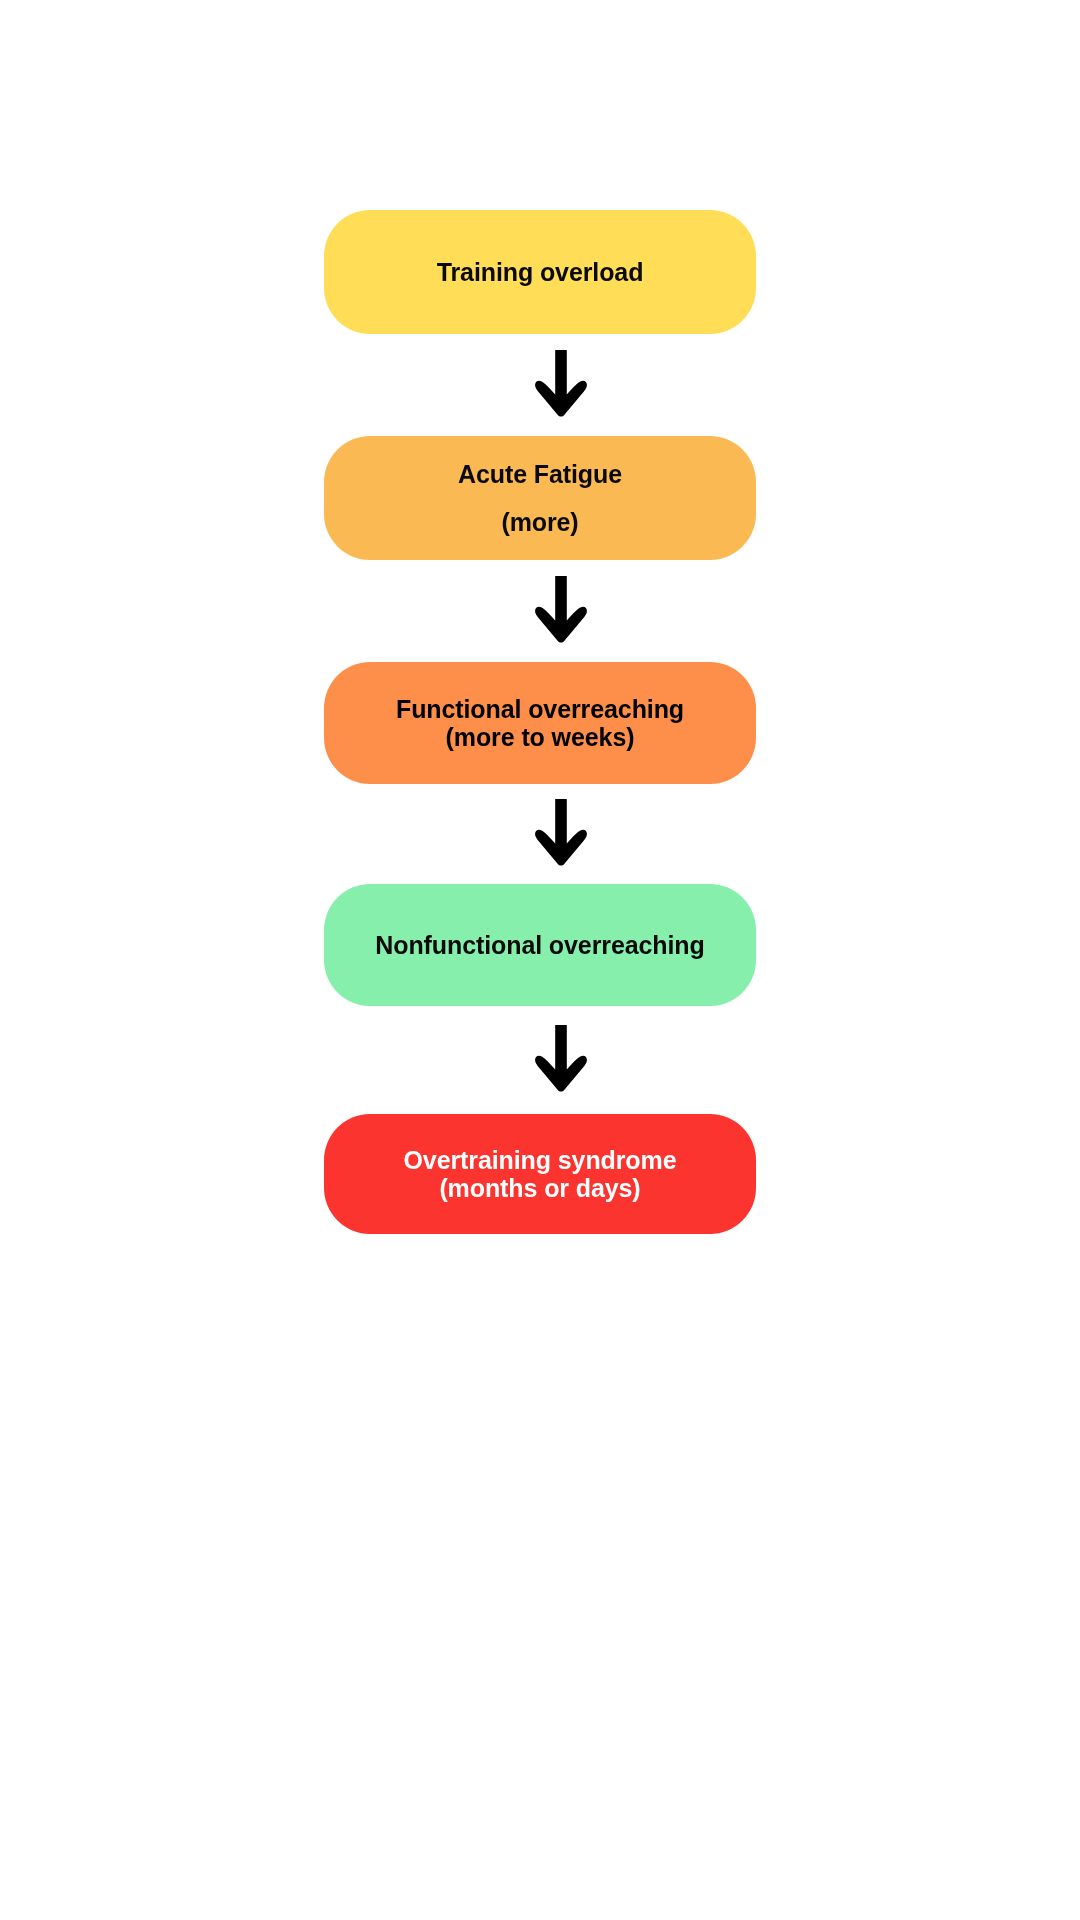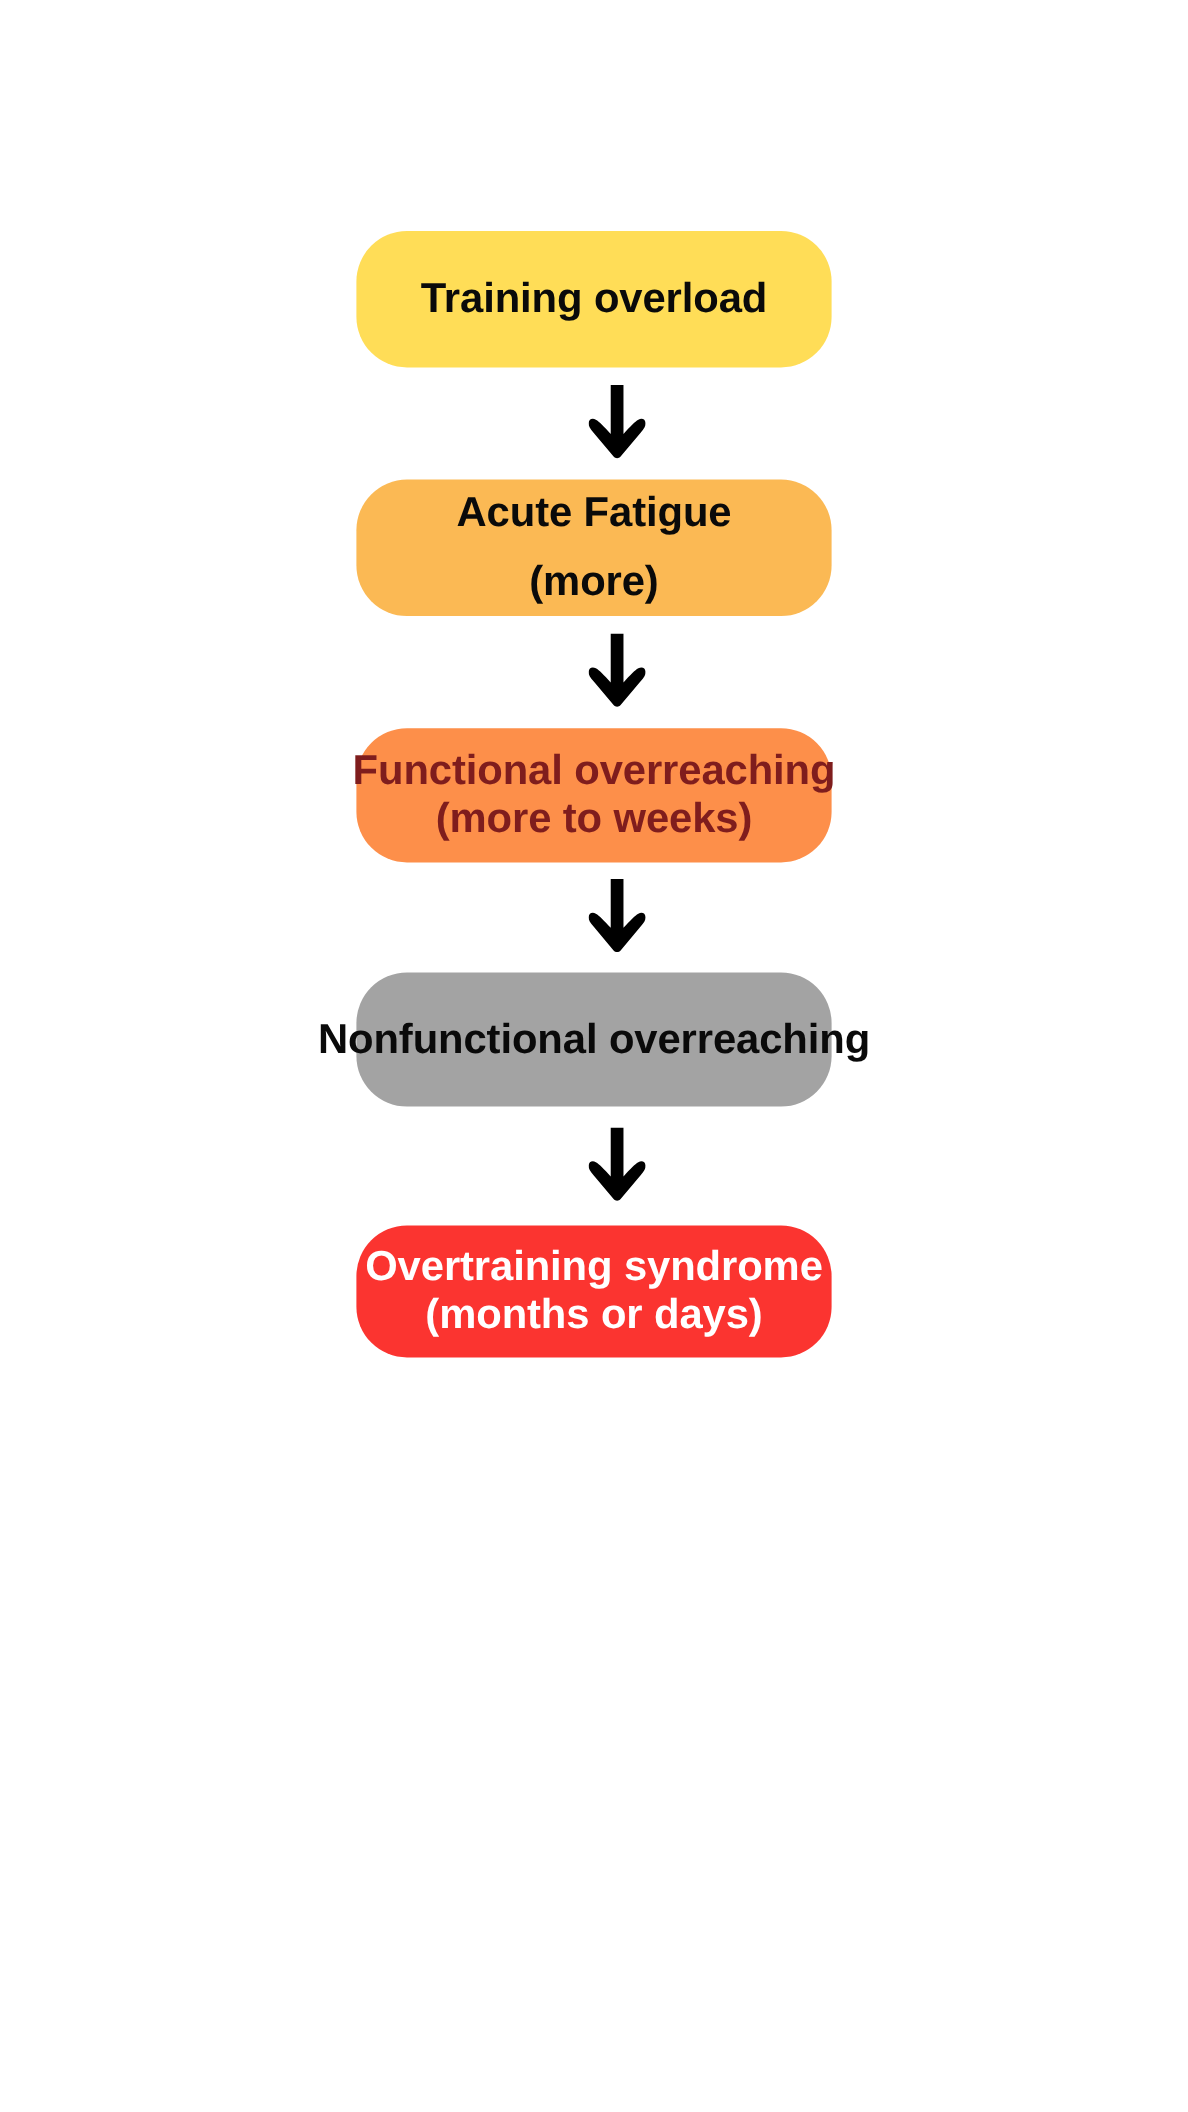--- a/index.html
+++ b/index.html
@@ -31,21 +31,21 @@
     box-sizing: border-box;
     width: 432px;
     border-radius: 46px;
     display: flex;
     flex-direction: column;
     align-items: center;
     justify-content: center;
     text-align: center;
     color: #0a0a0a;
     font-weight: bold;
-    font-size: 38px;
+    font-size: 25px;
     line-height: 1.13;
     letter-spacing: -0.1px;
     padding: 0 14px;
   }
 
   .stage-line {
     display: block;
     white-space: nowrap;
   }
 
@@ -113,41 +113,41 @@
                  C48.6 29.7 51.6 31.2 51.9 34.6
                  C52.1 37.3 50.6 39.7 47.2 43.6
                  L29.2 65.0 C27.5 67.0 24.5 67.0 22.8 65.0
                  L4.8 43.6 C1.4 39.7 -0.1 37.3 0.1 34.6
                  C0.4 31.2 3.4 29.7 6.7 31.6
                  C9.8 33.4 14.0 37.6 20.2 44.5 Z" fill="#000000"></path>
       </svg>
     </span>
   </div>
 
-  <div class="stage-node node-3" style="background-color: rgb(253, 143, 74); color: #7f1d1d;">
+  <div class="stage-node node-3" style="background-color: rgb(253, 143, 74); color: #000000;">
     <span class="stage-line">Functional overreaching</span>
     <span class="stage-line">(more to weeks)</span>
   </div>
 
   <div class="connector gap-3">
     <span>
       <svg width="52" height="70" viewBox="0 0 52 70" aria-hidden="true">
         <path d="M20.2 0 H31.8 V44.5
                  C38.0 37.6 42.2 33.4 45.3 31.6
                  C48.6 29.7 51.6 31.2 51.9 34.6
                  C52.1 37.3 50.6 39.7 47.2 43.6
                  L29.2 65.0 C27.5 67.0 24.5 67.0 22.8 65.0
                  L4.8 43.6 C1.4 39.7 -0.1 37.3 0.1 34.6
                  C0.4 31.2 3.4 29.7 6.7 31.6
                  C9.8 33.4 14.0 37.6 20.2 44.5 Z" fill="#000000"></path>
       </svg>
     </span>
   </div>
 
-  <div class="stage-node node-4" style="background-color: #a3a3a3; color: rgb(10, 10, 10);">
+  <div class="stage-node node-4" style="background-color: #86efac; color: rgb(10, 10, 10);">
     <span class="stage-line">Nonfunctional overreaching</span>
   </div>
 
   <div class="connector gap-4">
     <span>
       <svg width="52" height="70" viewBox="0 0 52 70" aria-hidden="true">
         <path d="M20.2 0 H31.8 V44.5
                  C38.0 37.6 42.2 33.4 45.3 31.6
                  C48.6 29.7 51.6 31.2 51.9 34.6
                  C52.1 37.3 50.6 39.7 47.2 43.6

